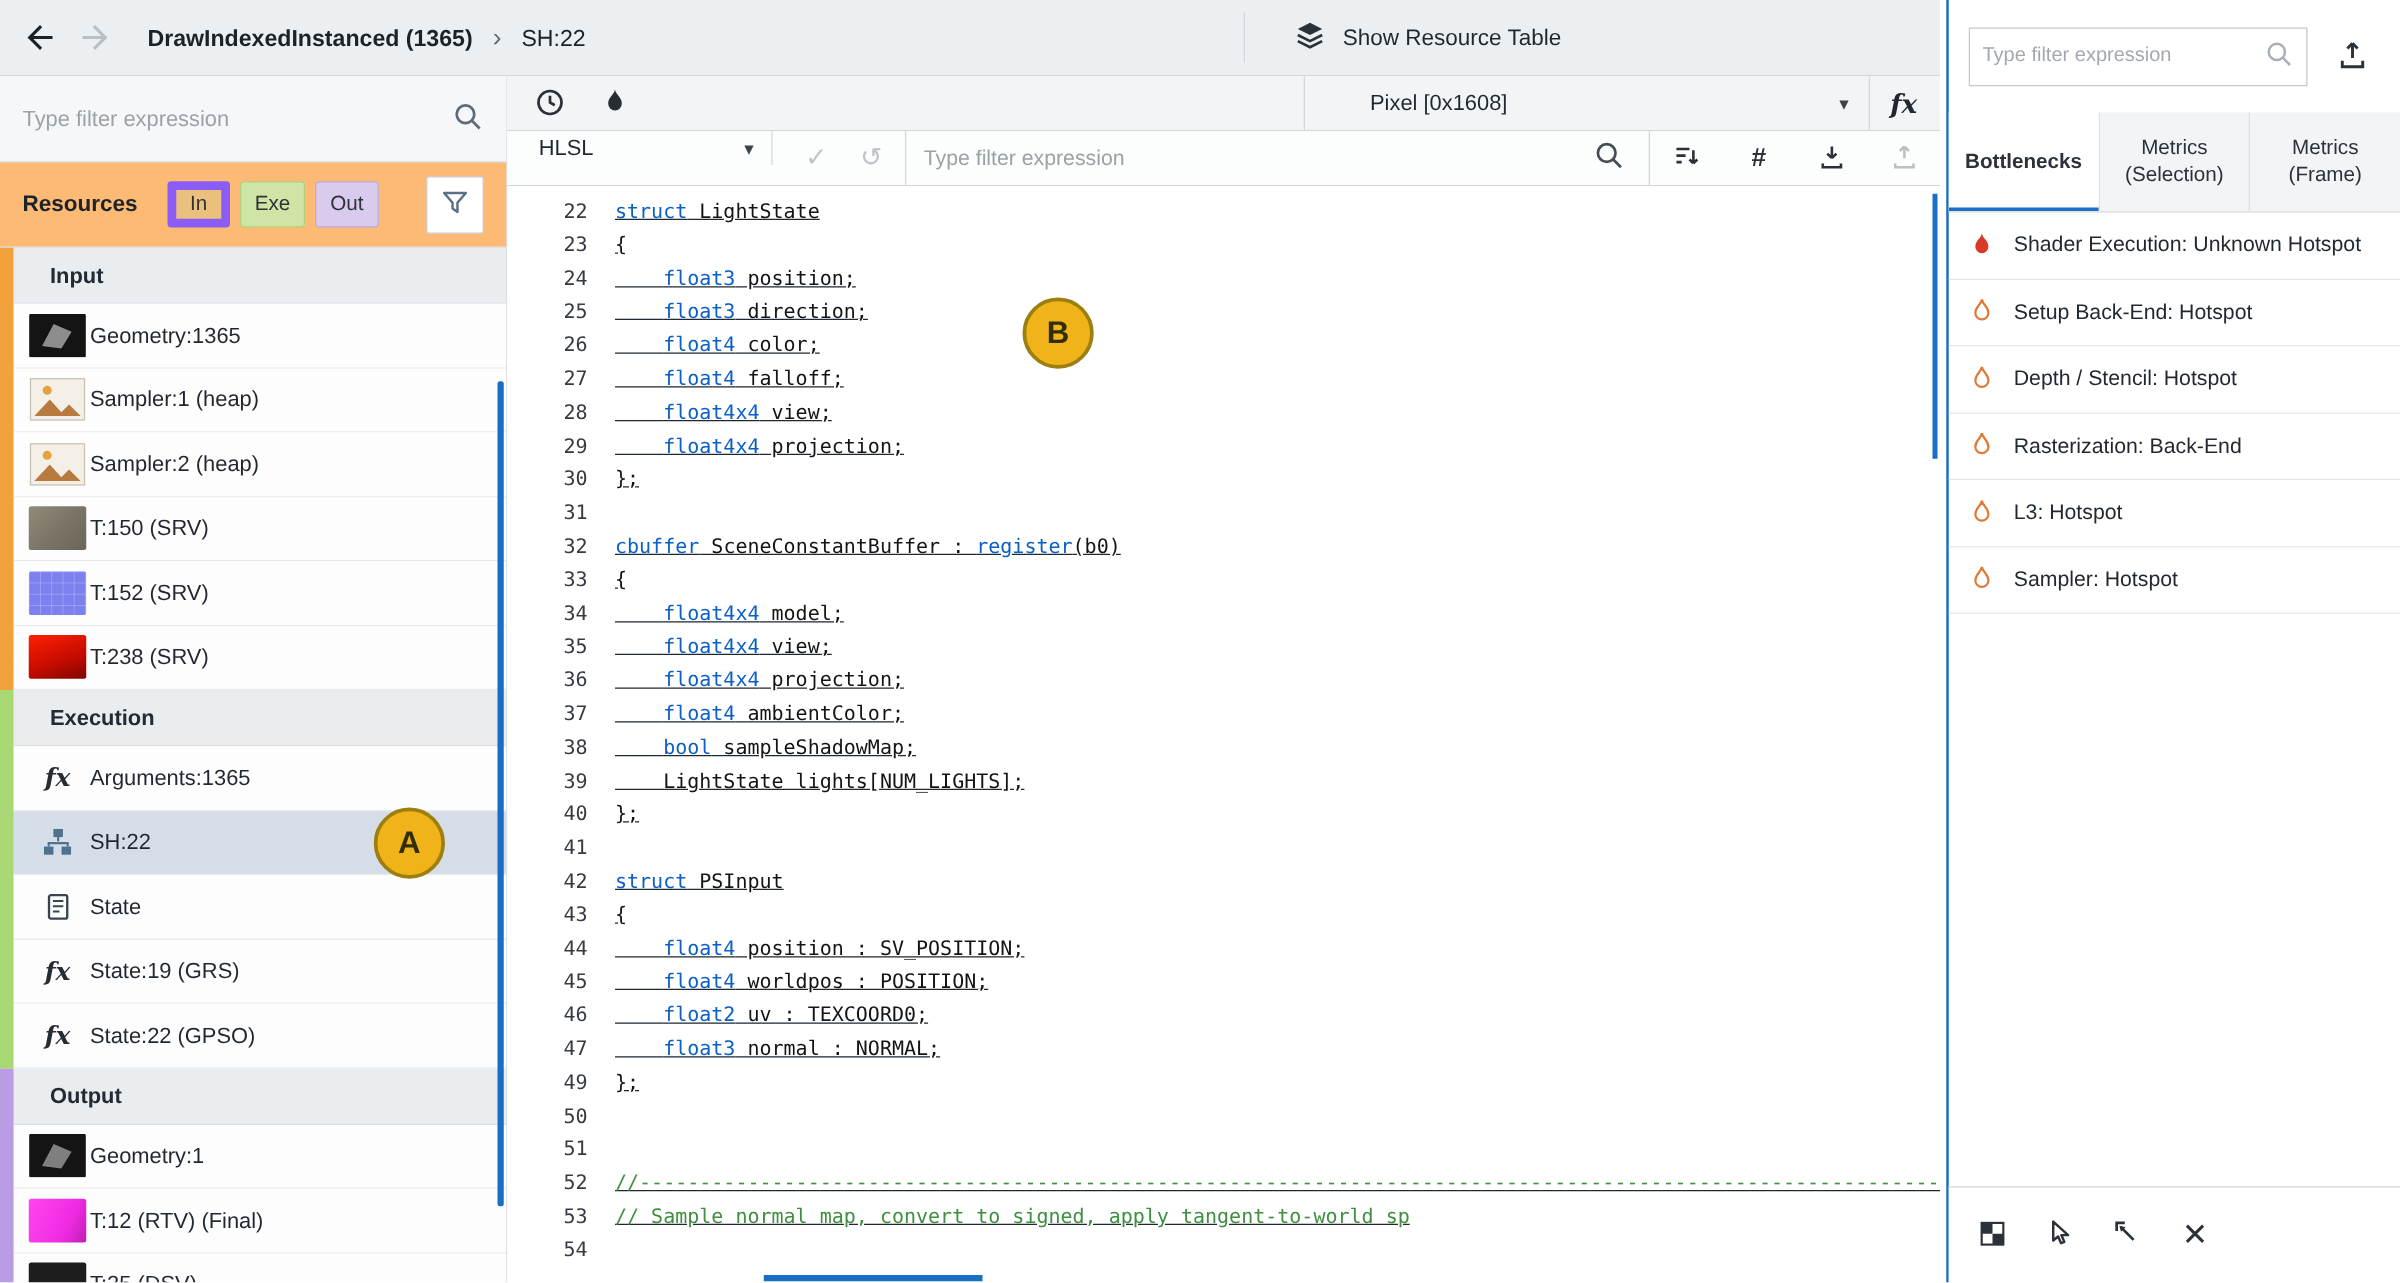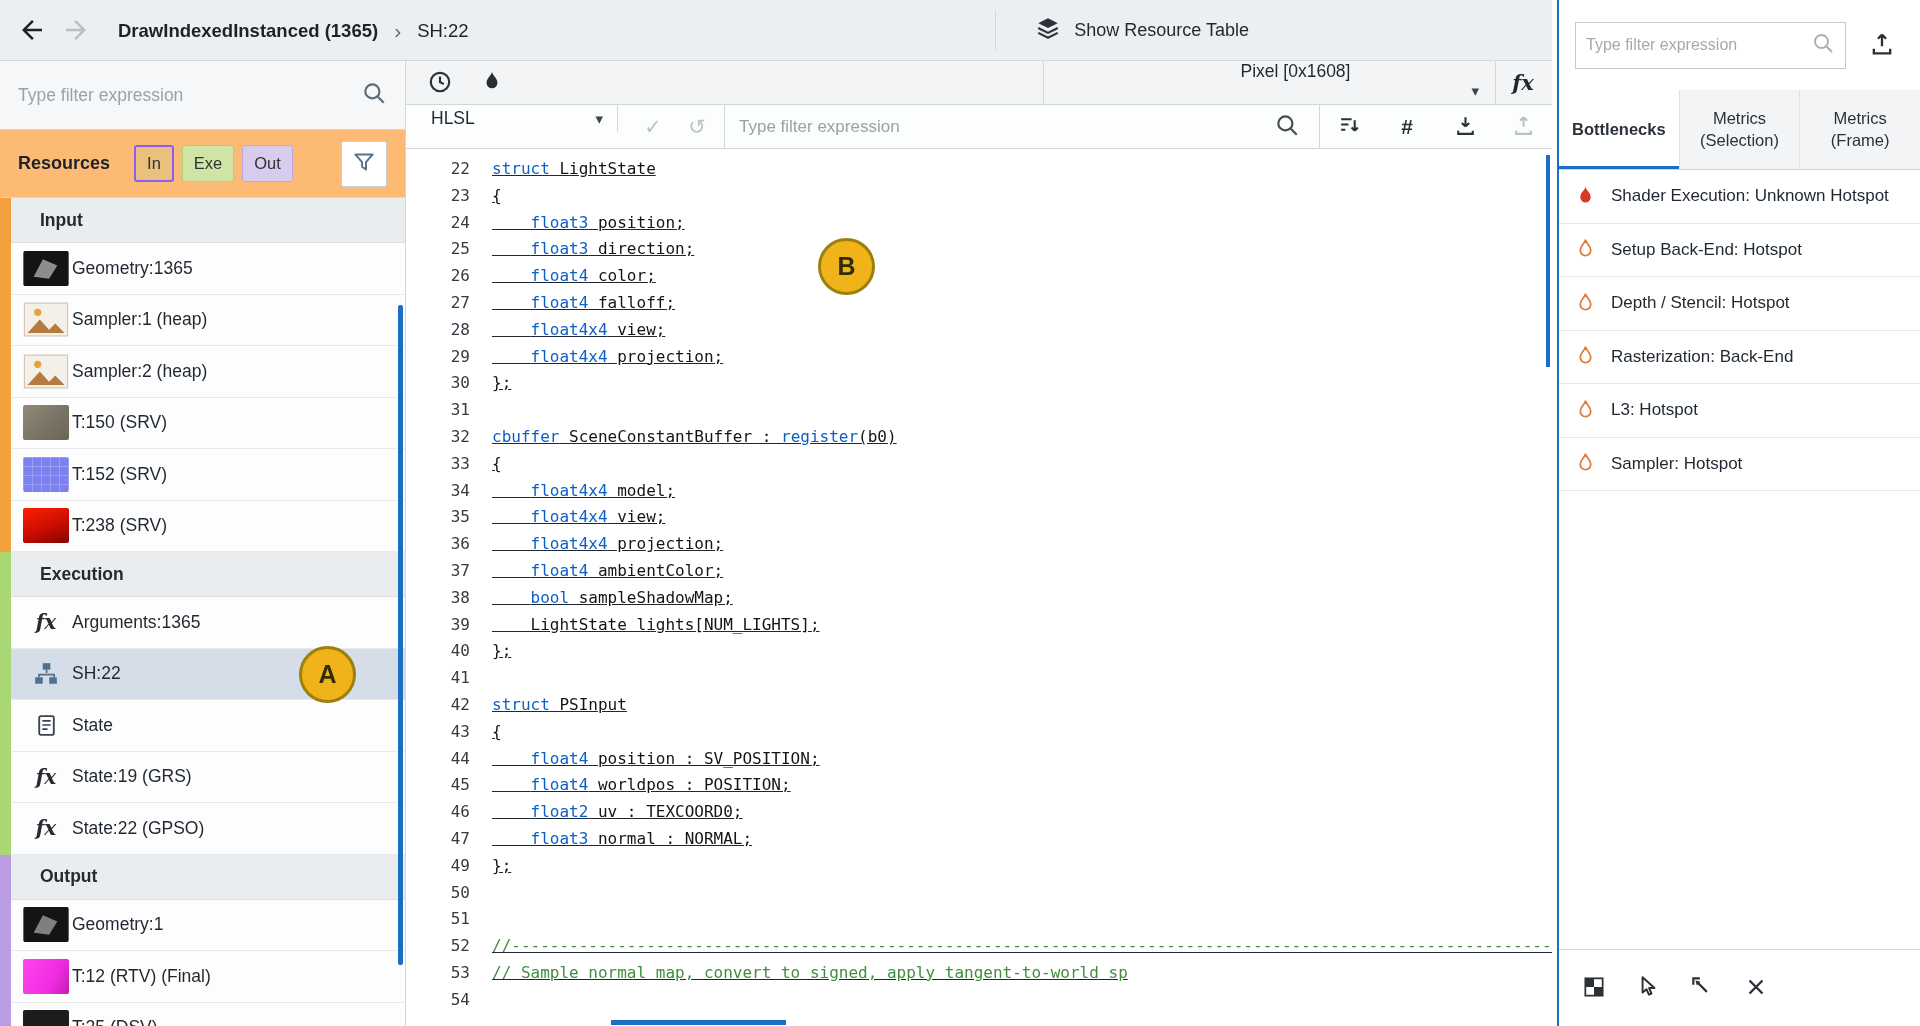--- a/index.html
+++ b/index.html
@@ -33,21 +33,21 @@
     position:absolute; left:0; top:61px; width:406px; height:965px;
     background:#fafbfc; border-right:1px solid #d3d7db; display:flex; flex-direction:column;
   }
   .sidebar-search { height:69px; flex:none; display:flex; align-items:center; padding:0 18px; border-bottom:1px solid #d5d9dd; background:#f5f7f8; }
   .sidebar-search input { flex:1; border:none; outline:none; background:transparent; font-size:17.5px; font-family:"Liberation Sans",sans-serif; color:#333; }
   .sidebar-search input::placeholder { color:#9ba2a9; }
   .resources-row { height:68px; flex:none; display:flex; align-items:center; padding:0 18px; border-bottom:1px solid #d5d9dd; background:#fdba74; }
   .resources-title { font-size:18px; font-weight:bold; color:#1c232b; margin-right:24px; }
   .toggles { display:flex; gap:8px; }
   .tg { height:37px; padding:0 11px; border-radius:3px; font-size:16.5px; font-family:"Liberation Sans",sans-serif; color:#2e3338; cursor:pointer; }
-  .tg-in  { background:#eac17c; border:2px solid #8b5cf6; }
+  .tg-in  { background:#eac17c; border:7px solid #8b5cf6; }
   .tg-exe { background:#cfe5a5; border:1px solid #b2cf7c; }
   .tg-out { background:#d9cbee; border:1px solid #bda8de; }
   .filter-btn { margin-left:auto; width:46px; height:46px; border:1px solid #c9ced3; background:#fff; border-radius:2px; display:grid; place-items:center; cursor:pointer; }
 
   .resource-list { flex:1; overflow:hidden; position:relative; }
   .section { border-left:11px solid transparent; }
   .section-input { border-left-color:#f2a13c; }
   .section-exec  { border-left-color:#a9d773; }
   .section-out   { border-left-color:#b99ce4; }
   .section-header { height:45px; background:#e9edf0; border-bottom:1px solid #dce0e3; font-weight:bold; font-size:17.5px; display:flex; align-items:center; padding-left:29px; color:#222b33; }
@@ -65,21 +65,21 @@
   .icon-cell { width:46px; flex:none; display:grid; place-items:center; }
   .fx-glyph { font-family:"DejaVu Serif", serif; font-style:italic; font-weight:bold; font-size:20px; color:#262c33; }
   .sidebar-scrollbar { position:absolute; right:2px; top:107px; width:5px; height:660px; background:#1a6fc4; border-radius:2px; }
 
   
   .editor { position:absolute; left:406px; top:61px; width:1146px; height:965px; background:#fff; }
   .tb1 { position:absolute; left:0; top:0; right:0; height:44px; background:#f2f4f6; border-bottom:1px solid #d3d7db; }
   .tb2 { position:absolute; left:0; top:44px; right:0; height:44px; background:#fcfdfd; border-bottom:1px solid #d3d7db; }
   .tool-btn { border:none; background:transparent; display:grid; place-items:center; cursor:pointer; }
   .tb1 .tool-btn { position:absolute; top:4px; width:36px; height:36px; }
-  .pixel-dropdown { position:absolute; left:637px; right:56px; top:0; bottom:0; border-left:1px solid #d3d7db; border-right:1px solid #d3d7db; display:flex; align-items:center; padding-left:52px; font-size:17.5px; color:#1f2730; cursor:pointer;flex-direction:column; }
+  .pixel-dropdown { position:absolute; left:637px; right:56px; top:0; bottom:0; border-left:1px solid #d3d7db; border-right:1px solid #d3d7db; display:flex; align-items:center; padding-left:52px; font-size:17.5px; color:#1f2730; cursor:pointer; }
   .pixel-dropdown .chev { margin-left:auto; margin-right:16px; color:#3c434a; font-size:15px; }
   .fx-btn { position:absolute; right:4px; top:0; width:50px; height:43px; border:none; background:transparent; font-family:"DejaVu Serif",serif; font-style:italic; font-weight:bold; font-size:21px; color:#21272e; cursor:pointer; }
   .lang-dropdown { position:absolute; left:0; top:0; bottom:16px; width:212px; border-right:1px solid #d3d7db; display:flex; align-items:center; padding:0 14px 0 25px; font-size:17.5px; color:#1f2730; cursor:pointer; }
   .lang-dropdown .chev { margin-left:auto; color:#3c434a; font-size:15px; }
   .glyph-btn { position:absolute; top:0; height:43px; width:42px; border:none; background:transparent; display:grid; place-items:center; font-size:21px; cursor:pointer; }
   .disabled-glyph { color:#bcc3c9; }
   .code-filter-wrap { position:absolute; left:318px; top:0; bottom:0; width:590px; border-left:1px solid #d3d7db; display:flex; align-items:center; padding:0 14px; }
   .code-filter-wrap input { flex:1; border:none; outline:none; background:transparent; font-size:17px; font-family:"Liberation Sans",sans-serif; color:#333; }
   .code-filter-wrap input::placeholder { color:#9aa1a8; }
   .tb2-icons { position:absolute; right:0; top:0; bottom:0; display:flex; border-left:1px solid #d3d7db; }

